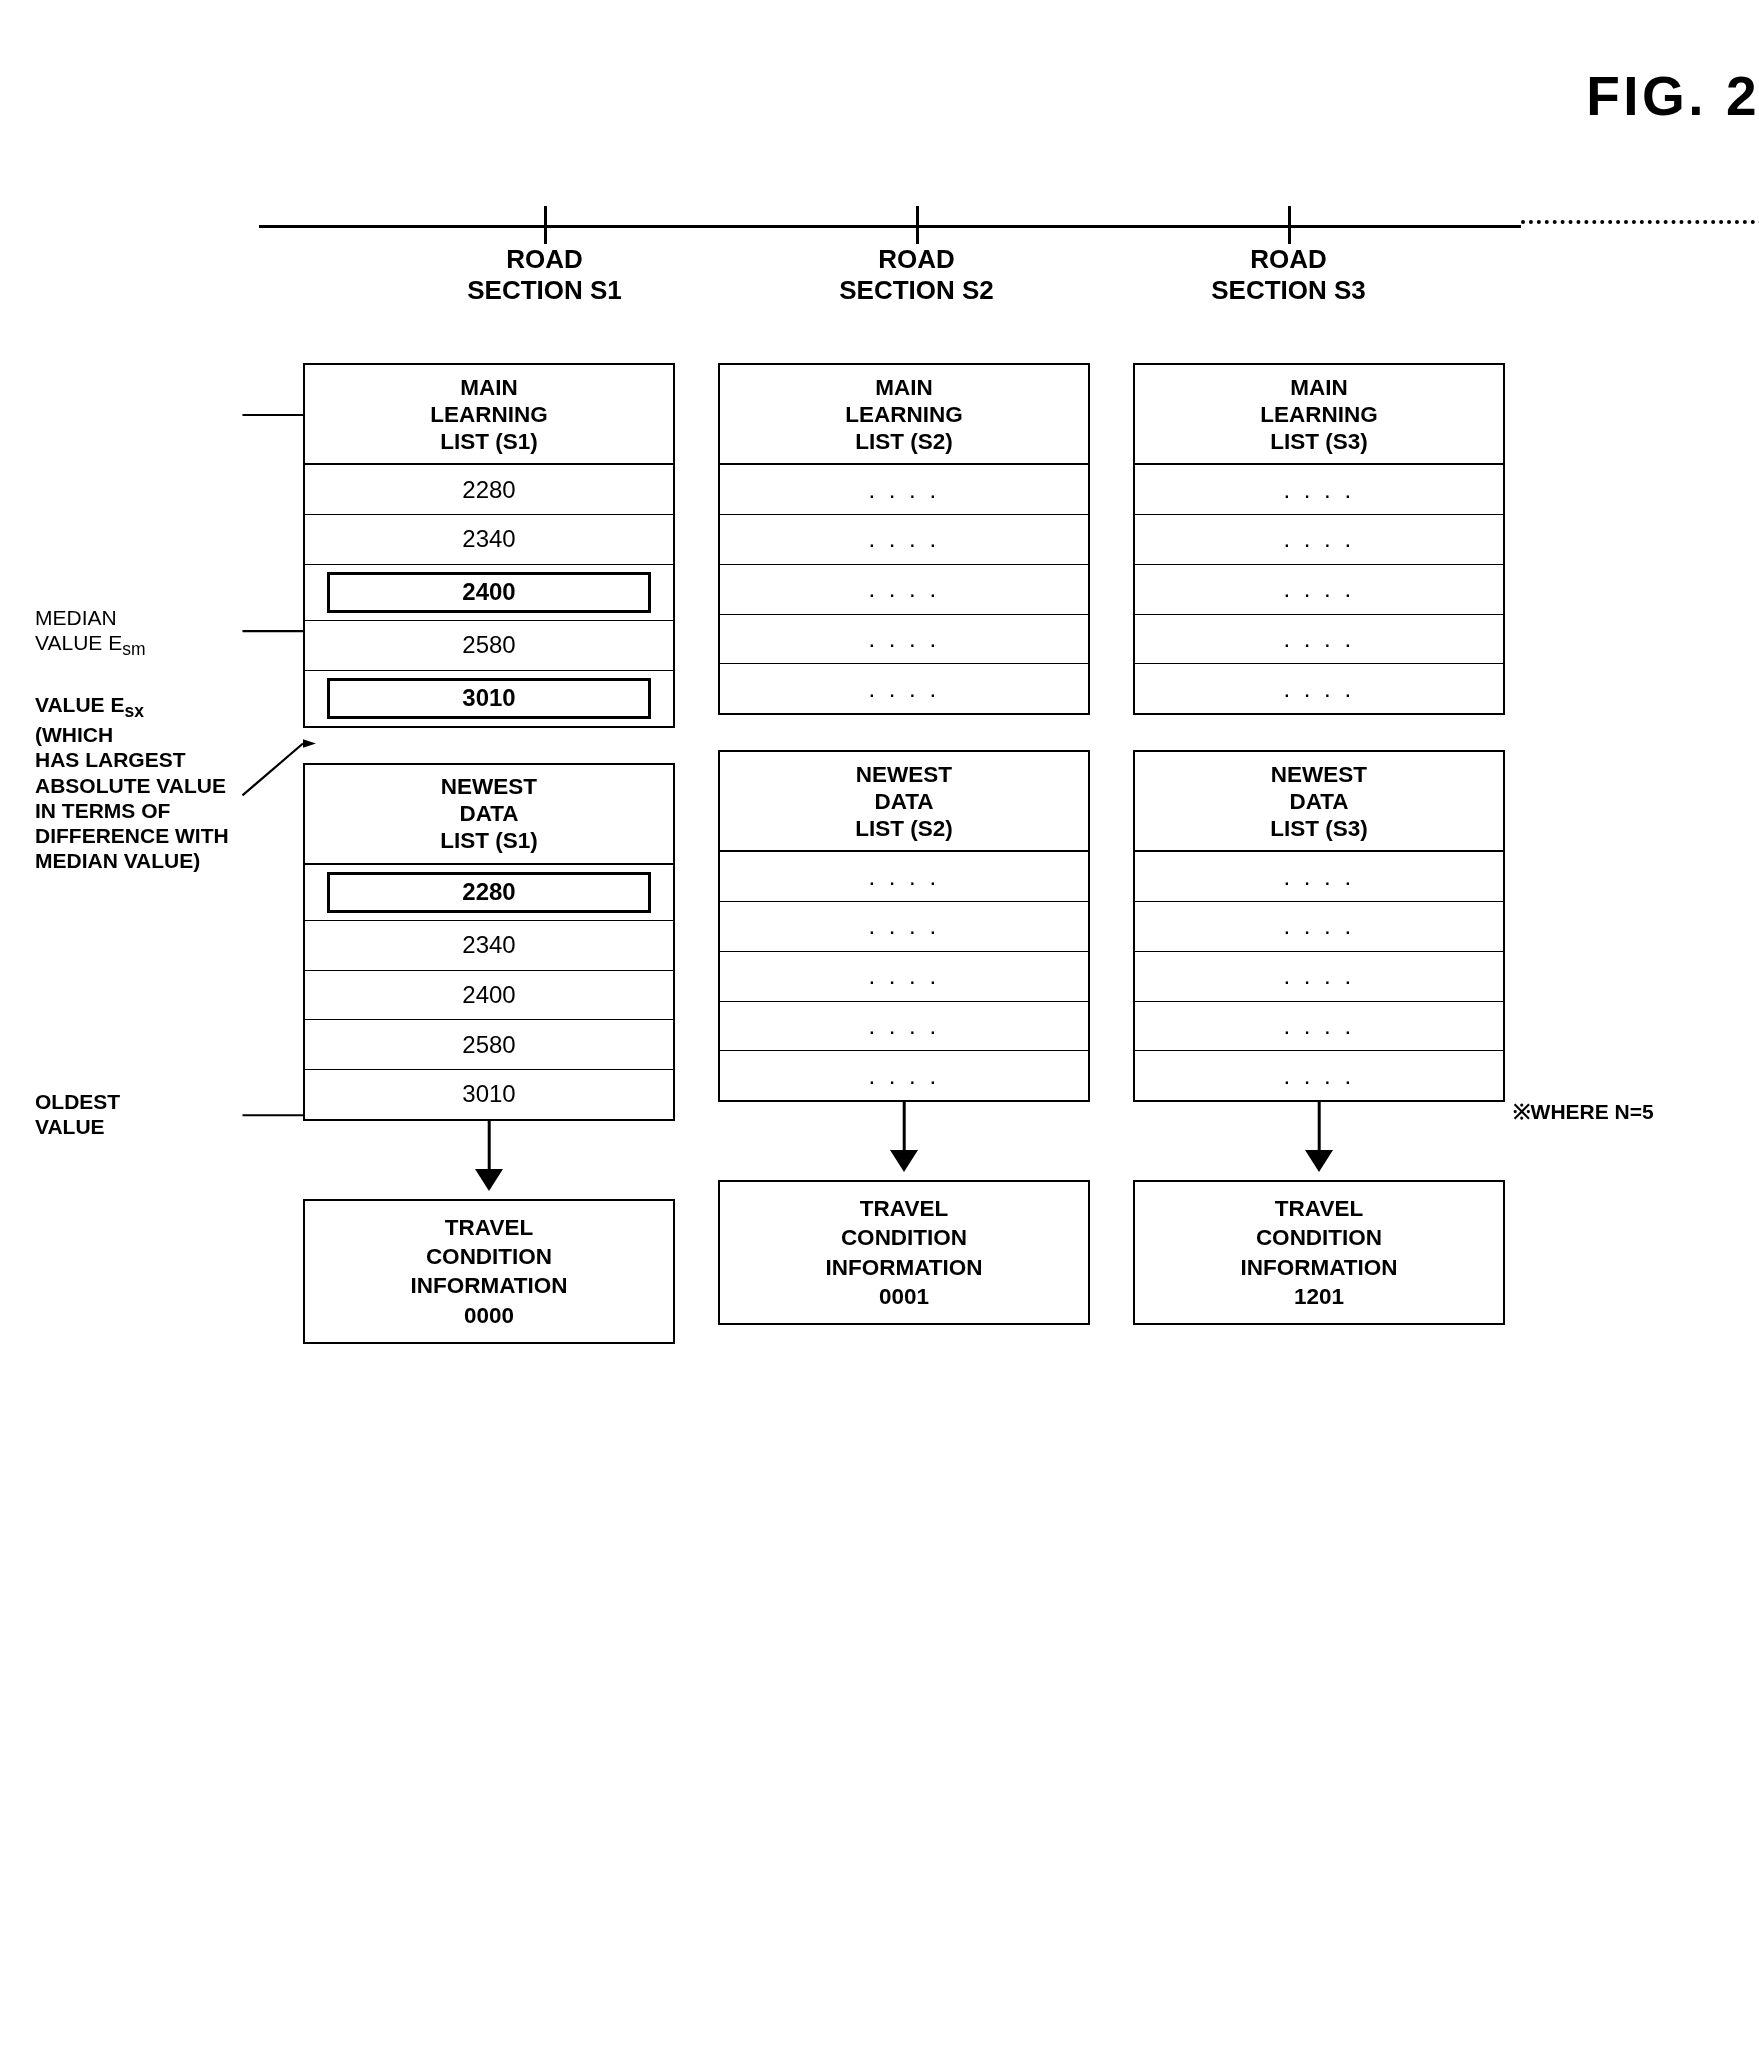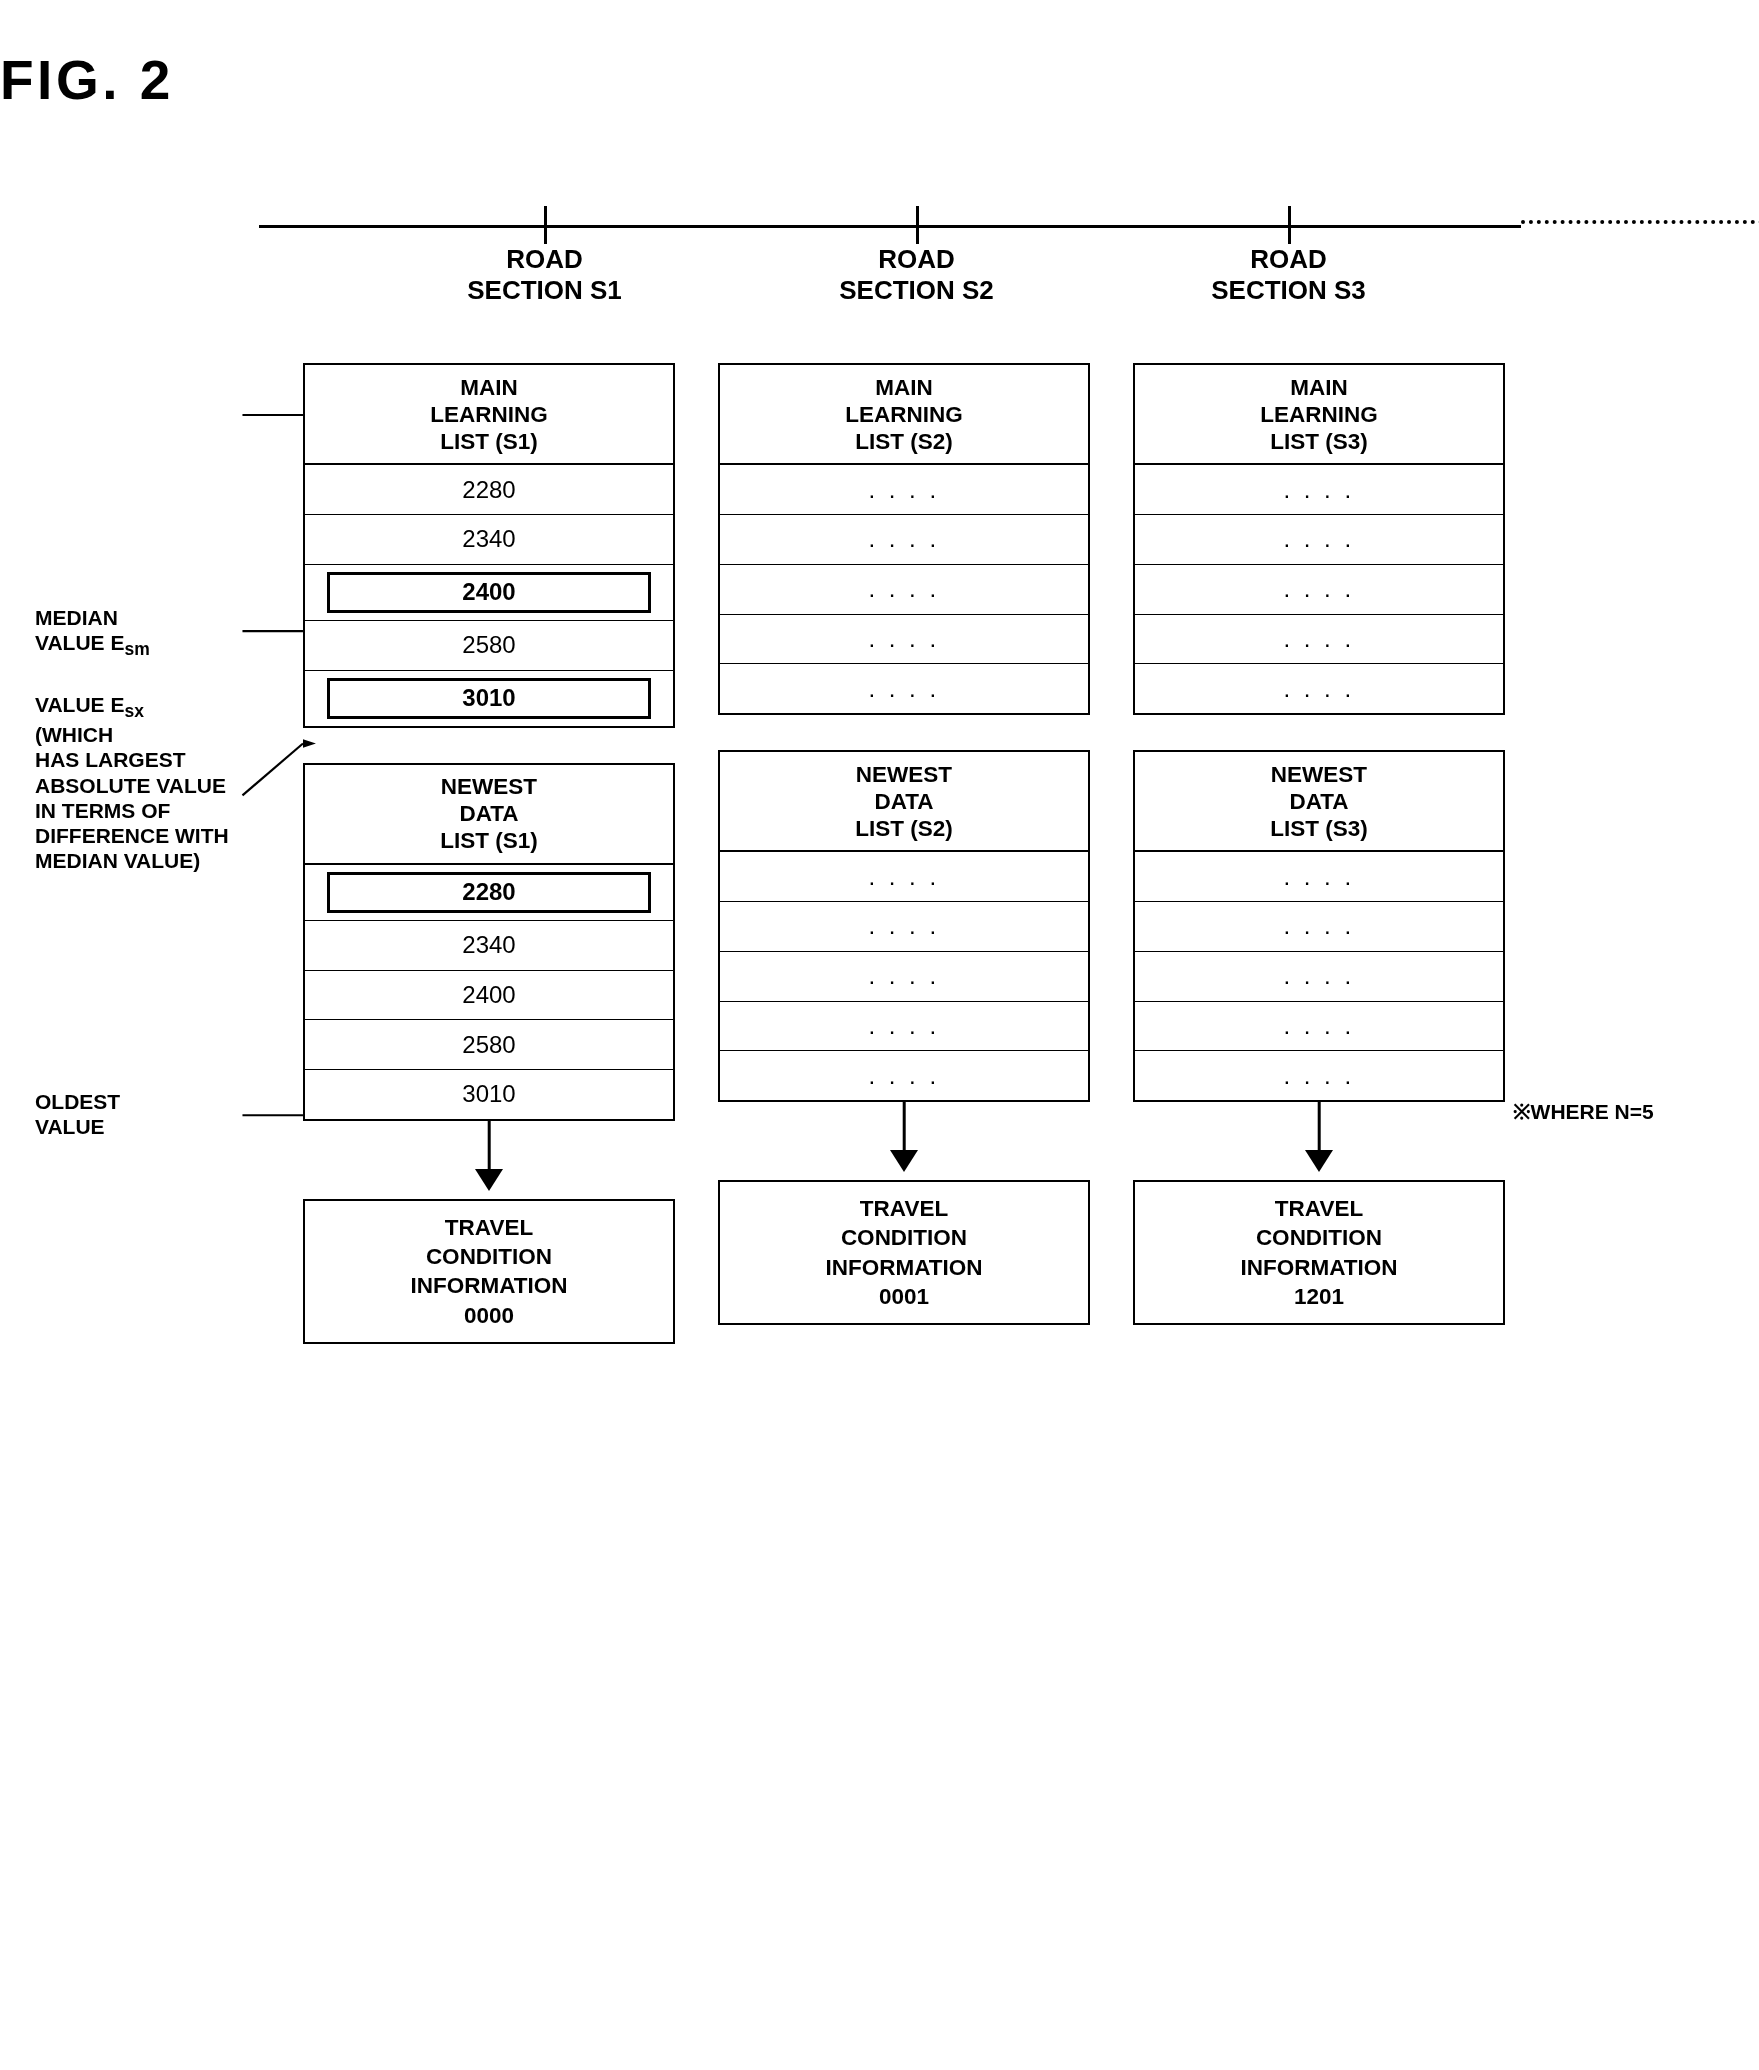--- a/index.html
+++ b/index.html
@@ -6,24 +6,24 @@
     body {
       background: #fff;
       font-family: Arial, sans-serif;
       width: 1760px;
       height: 2071px;
       position: relative;
       overflow: hidden;
     }
 
     .fig-title {
-      text-align: left;
+      text-align: right;
       font-size: 55px;
       font-weight: bold;
-      padding-top: 48px;
+      padding-top: 64px;
       letter-spacing: 3.5px;
     }
 
     
     .road-area {
       position: absolute;
       top: 182px;
       left: 259px;
       right: 52px;
       height: 104px;
@@ -60,21 +60,21 @@
     <polygon points="310,305 325,310 310,315" fill="#000"></polygon>
 
     <line x1="240" y1="500" x2="310" y2="440" stroke="#000" stroke-width="2.5"></line>
     <polygon points="310,435 325,440 310,445" fill="#000"></polygon>
 
     <line x1="240" y1="870" x2="310" y2="870" stroke="#000" stroke-width="2.5"></line>
     <polygon points="310,865 325,870 310,875" fill="#000"></polygon>
   </svg>
 
 
-  <div style="position:absolute;left:0;top:242px;width:199px;font-size:21px;font-weight:bold;line-height:1.2;">MEDIAN<br>VALUE E<sub>sm</sub></div>
+  <div style="position:absolute;left:0;top:242px;width:199px;font-size:21px;font-weight:normal;line-height:1.2;">MEDIAN<br>VALUE E<sub>sm</sub></div>
 
   <div style="position:absolute;left:0;top:329px;width:199px;font-size:21px;font-weight:bold;line-height:1.2;">VALUE E<sub>sx</sub><br>(WHICH<br>HAS LARGEST<br>ABSOLUTE VALUE<br>IN TERMS OF<br>DIFFERENCE WITH<br>MEDIAN VALUE)</div>
 
   <div style="position:absolute;left:0;top:726px;width:199px;font-size:21px;font-weight:bold;line-height:1.2;">OLDEST<br>VALUE</div>
 
   <div style="position:absolute;left:268px;top:0;width:372px;">
 
     <div style="border:2.6px solid #000;background:#fff;">
       <div style="border-bottom:2.6px solid #000;padding:8.6px 3.5px;text-align:center;font-size:22.5px;font-weight:bold;line-height:1.2;">MAIN<br>LEARNING<br>LIST (S1)</div>
       <div style="border-bottom:1.7px solid #000;padding:10.4px 7px;text-align:center;font-size:24px;">2280</div>

